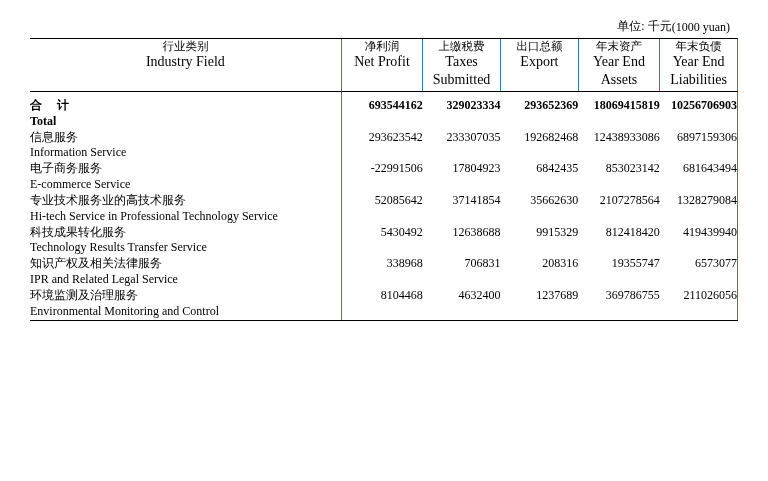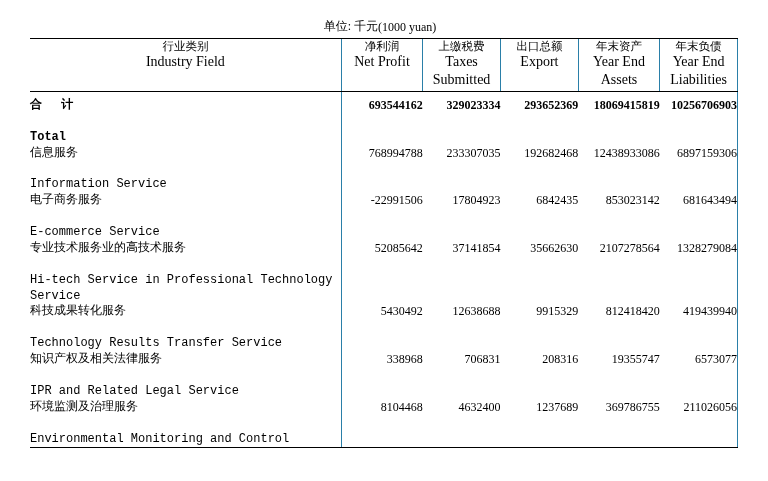--- a/index.html
+++ b/index.html
@@ -22,21 +22,21 @@
   }
   .page-title {
     text-align: center;
     font-size: 14.5px;
     font-family: "Liberation Serif", serif;
     padding-top: 20px;
     letter-spacing: 0.5px;
   }
   .unit-row {
     display: flex;
-    justify-content: center;
+    justify-content: flex-end;
     align-items: flex-end;
     font-size: 12px;
     padding: 18px 38px 3px 30px;
   }
   .unit-left { font-family: "Liberation Serif", serif; }
   .unit-right { font-family: "Liberation Serif", serif; }
 
   .table-wrap {
     margin: 0 30px;
     border-top: 1.6px solid #000;
@@ -78,32 +78,31 @@
     border-left: 1.2px solid #2a7fa8;
   }
   .vline-right {
     border-right: 1.2px solid #2a7fa8;
   }
   td.label {
     font-size: 12px;
     line-height: 1.32;
     padding: 4px 0 2px 6px;
     text-align: left;
-    font-family: Liberation Mono, monospace;
   }
   td.num {
     font-size: 12px;
     line-height: 1.32;
     padding: 4px 8px 2px 0;
     text-align: right;
     vertical-align: top;
     margin-left: 46px;
   }
   .lab-cn { display:block; }
-  .lab-en { display:block;margin-top:16px; }
+  .lab-en { display:block; }
   tr.total td { font-weight: bold; }
   tr.total td.label .lab-cn { letter-spacing: 6px; }
   .spacer-top td { height: 6px; }
 </style>
 </head>
 <body>
 
 <div class="page">
 
 
@@ -173,21 +172,21 @@
           <td class="num">293652369</td>
           <td class="num">18069415819</td>
           <td class="num vline-right">10256706903</td>
         </tr>
 
         <tr>
           <td class="label">
             <span class="lab-cn">信息服务</span>
             <span class="lab-en">Information Service</span>
           </td>
-          <td class="num vline">768994788</td>
+          <td class="num vline">293623542</td>
           <td class="num">233307035</td>
           <td class="num">192682468</td>
           <td class="num">12438933086</td>
           <td class="num vline-right">6897159306</td>
         </tr>
 
         <tr>
           <td class="label">
             <span class="lab-cn">电子商务服务</span>
             <span class="lab-en">E-commerce Service</span>

